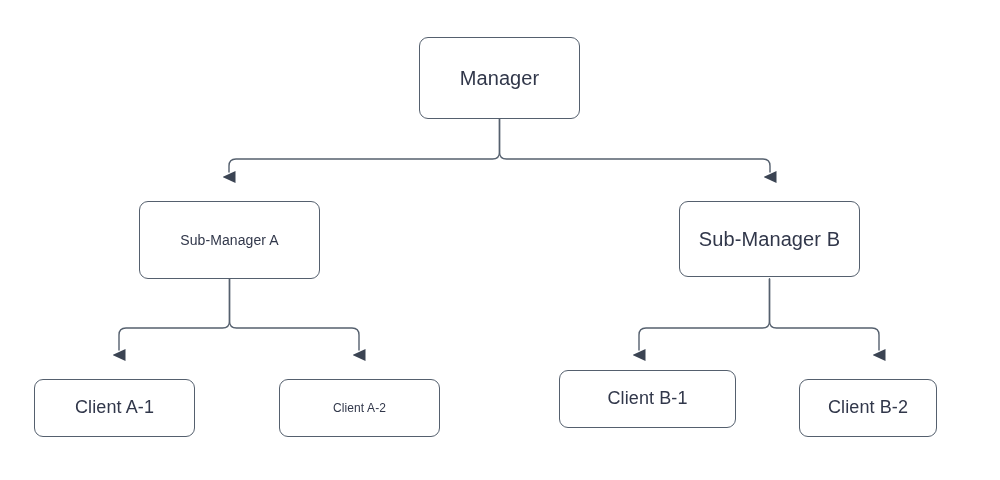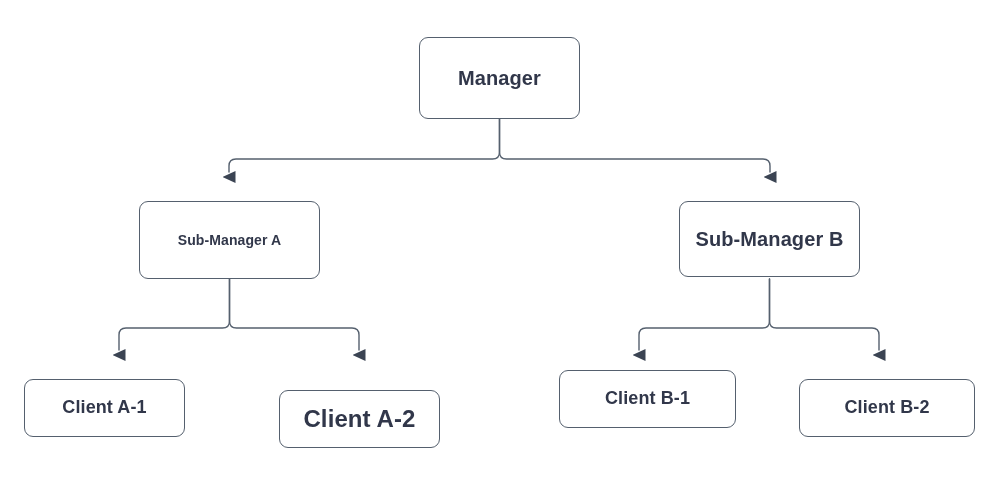--- a/index.html
+++ b/index.html
@@ -31,21 +31,20 @@
     box-sizing: border-box;
     background: #ffffff;
     border: 1.4px solid #55606e;
     border-radius: 9px;
     display: flex;
     align-items: center;
     justify-content: center;
     color: #31374a;
     letter-spacing: 0.1px;
     z-index: 2;
-    font-weight: bold;
   }
   .node-label {
     display: block;
     text-align: center;
     line-height: 1.2;
     white-space: nowrap;
   }
   .n-manager {
     left: 419px;
     top: 37px;
@@ -61,44 +60,44 @@
     font-size: 14px;
   }
   .n-sub-b {
     left: 679px;
     top: 201px;
     width: 181px;
     height: 76px;
     font-size: 20px;
   }
   .n-client-a1 {
-    left: 24px;
+    left: 34px;
     top: 379px;
     width: 161px;
     height: 58px;
     font-size: 18px;
   }
   .n-client-a2 {
     left: 279px;
-    top: 390px;
+    top: 379px;
     width: 161px;
     height: 58px;
-    font-size: 24px;
+    font-size: 12px;
   }
   .n-client-b1 {
     left: 559px;
     top: 370px;
     width: 177px;
     height: 58px;
     font-size: 18px;
   }
   .n-client-b2 {
     left: 799px;
     top: 379px;
-    width: 176px;
+    width: 138px;
     height: 58px;
     font-size: 18px;
   }
 </style>
 </head>
 <body>
 
 <div id="canvas">
 
   <svg id="edges" viewBox="0 0 1000 480" width="1000" height="480" xmlns="http://www.w3.org/2000/svg">

